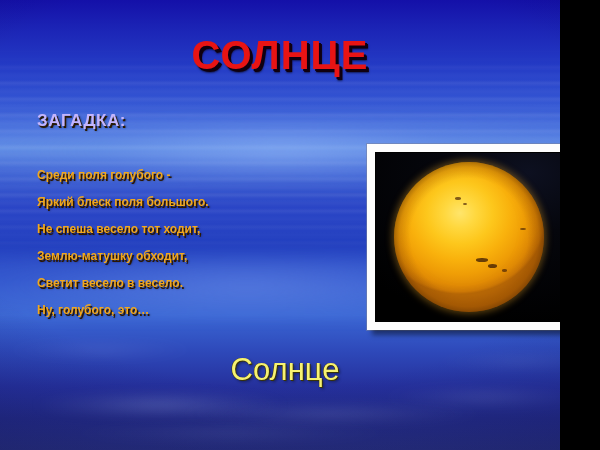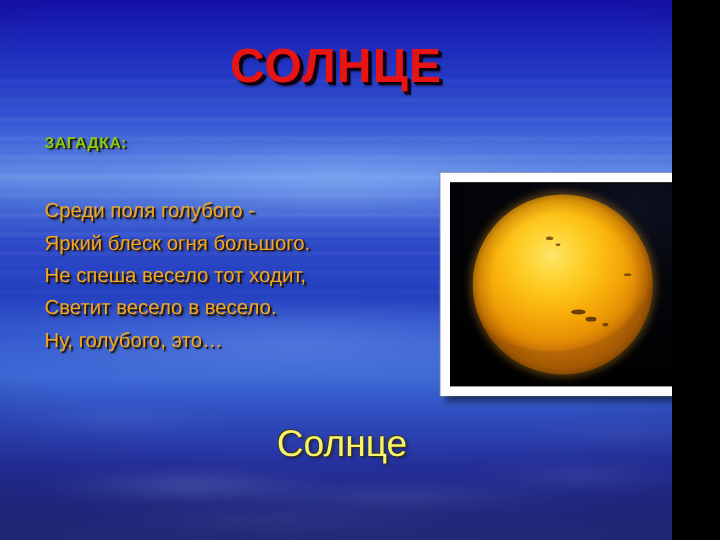--- a/index.html
+++ b/index.html
@@ -106,35 +106,35 @@
        2px 2px 0 #100010,
        3px 3px 0 #100010,
        3px 4px 2px rgba(0,0,0,0.55);
   }
 
   
   #riddle-label {
     position: absolute;
     left: 37px;
     top: 111px;
-    font-size: 13px;
+    font-size: 17px;
     font-weight: bold;
     letter-spacing: .5px;
-    color: #84cc16;
+    color: #c4b5fd;
     text-shadow: 1.5px 1.5px 0 #2a1a04, 2px 2px 2px rgba(0,0,0,0.5);
   }
   #riddle-lines {
     position: absolute;
     left: 37px;
     top: 162px;
     width: 320px;
   }
   .riddle-line {
-    font-size: 17px;
-    font-weight: normal;
+    font-size: 12px;
+    font-weight: bold;
     line-height: 27px;
     white-space: nowrap;
     color: #f2a81c;
     text-shadow: 1.5px 1.5px 0 #2c1703, 2px 2px 2px rgba(0,0,0,0.45);
   }
 
   
   #answer {
     position: absolute;
     left: 140px;
@@ -236,22 +236,23 @@
   <div class="bg-wisp w4"></div>
   <div class="bg-wisp w5"></div>
   <div class="bg-wisp w6"></div>
   <div class="bg-vignette"></div>
 
   <div id="title">СОЛНЦЕ</div>
 
   <div id="riddle-label">ЗАГАДКА:</div>
   <div id="riddle-lines">
     <div class="riddle-line">Среди поля голубого -</div>
-    <div class="riddle-line">Яркий блеск огня большого.</div>
+    <div class="riddle-line">Яркий блеск поля большого.</div>
     <div class="riddle-line">Не спеша весело тот ходит,</div>
+    <div class="riddle-line">Землю-матушку обходит,</div>
     <div class="riddle-line">Светит весело в весело.</div>
     <div class="riddle-line">Ну, голубого, это…</div>
   </div>
 
   <div id="answer">Солнце</div>
 
   <div id="photo-frame">
     <div id="photo-inner">
       <div id="photo">
         <div id="sun-disk">

